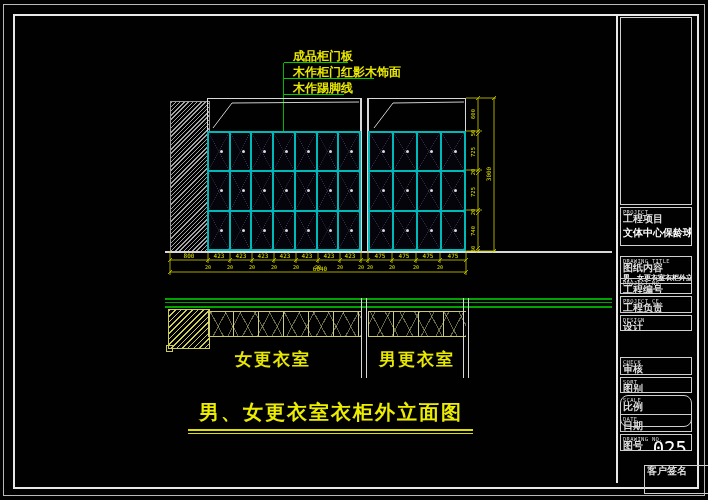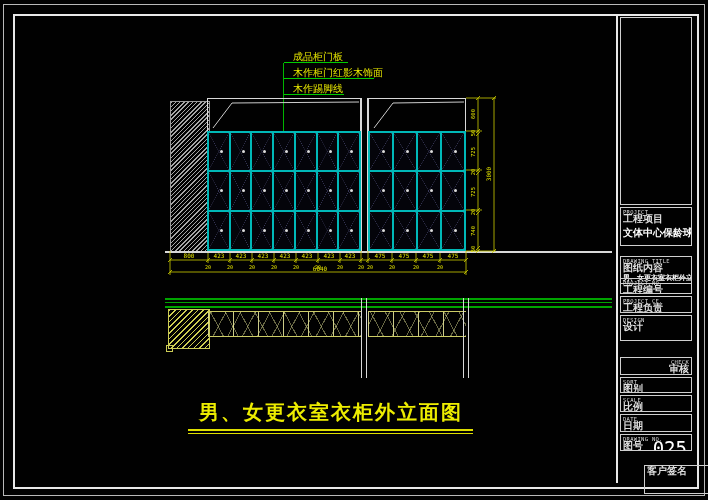--- a/index.html
+++ b/index.html
@@ -4,21 +4,21 @@
 <style>
   html,body{margin:0;padding:0;background:#000;}
   #stage{position:relative;width:708px;height:500px;background:#010101;overflow:hidden;
          font-family:"DejaVu Sans",sans-serif;}
   .abs{position:absolute;}
   
   #outer-border{left:3px;top:4px;width:700px;height:490px;border:1px solid #b8b8b8;}
   #inner-frame{left:13px;top:14px;width:682px;height:471px;border:2px solid #e8e8e8;}
   #tb-divider{left:616px;top:16px;width:2px;height:467px;background:#e8e8e8;}
   
-  .callout{color:#e8e800;font-size:10px;font-weight:normal;border-bottom:1px solid #00cc00;
+  .callout{color:#e8e800;font-size:12px;font-weight:bold;border-bottom:1px solid #00cc00;
            padding:0 3px 1px 9px;white-space:nowrap;line-height:9px;}
   #green-centerline{left:283px;top:63px;width:1px;height:184px;background:#00b400;}
   #green-arrow{left:284px;top:188px;width:13px;height:1px;background:#00b400;}
   
   #col-hatch{left:170px;top:101px;width:38px;height:150px;border:1px solid #9a9a9a;
     background-image:repeating-linear-gradient(135deg,rgba(195,195,195,.85) 0 1px,transparent 1px 3px);}
   .unit-band{top:98px;height:33px;border-top:1px solid #d8d8d8;border-left:1px solid #d8d8d8;border-right:1px solid #d8d8d8;box-sizing:border-box;}
   .unit-grid{top:131px;height:120px;display:grid;gap:2px;padding:2px;background:#00b8b8;
     grid-template-columns:repeat(var(--cols),1fr);grid-auto-rows:1fr;box-sizing:border-box;}
   .cell{position:relative;background:#04040a;
@@ -173,20 +173,22 @@
   <div class="abs green-line" style="top:302px;height:1px;"></div>
   <div class="abs green-line" style="top:306px;height:2px;"></div>
   <div class="abs" id="plan-square"></div>
   <div class="abs" id="plan-notch"></div>
   <div class="abs plan-band" style="left:208px;width:153px;"></div>
   <div class="abs plan-band" style="left:368px;width:98px;"></div>
   <div class="abs dbl-line" style="left:361px;"></div>
   <div class="abs dbl-line" style="left:366px;"></div>
   <div class="abs dbl-line" style="left:463px;"></div>
   <div class="abs dbl-line" style="left:468px;"></div>
+  <div class="abs room-label" style="left:218px;">女更衣室</div>
+  <div class="abs room-label" style="left:362px;">男更衣室</div>
 
   <div class="abs" id="sheet-title">男、女更衣室衣柜外立面图</div>
   <div class="abs" id="title-ul1"></div>
   <div class="abs" id="title-ul2"></div>
 
   <div class="abs tb-box" style="top:17px;height:188px;"></div>
   <div class="abs tb-box" style="top:207px;height:39px;">
     <div class="tb-en">PROJECT</div>
     <div class="tb-cn">工程项目</div>
     <div class="tb-proj-val">文体中心保龄球馆</div>
@@ -197,33 +199,33 @@
     <div class="tb-draw-val">男、女更衣室衣柜外立面图</div>
   </div>
   <div class="abs tb-box" style="top:278px;height:16px;">
     <div class="tb-en">PROJECT NO.</div>
     <div class="tb-cn">工程编号</div>
   </div>
   <div class="abs tb-box" style="top:296px;height:17px;">
     <div class="tb-en">PROJECT CF.</div>
     <div class="tb-cn">工程负责</div>
   </div>
-  <div class="abs tb-box" style="top:315px;height:26px;">
+  <div class="abs tb-box" style="top:315px;height:16px;">
     <div class="tb-en">DESIGN</div>
     <div class="tb-cn">设计</div>
   </div>
-  <div class="abs tb-box" style="top:357px;height:18px;text-align:right;">
+  <div class="abs tb-box" style="top:357px;height:18px;">
     <div class="tb-en">CHECK</div>
     <div class="tb-cn">审核</div>
   </div>
   <div class="abs tb-box" style="top:377px;height:16px;">
     <div class="tb-en">SORT</div>
     <div class="tb-cn">图别</div>
   </div>
-  <div class="abs tb-box" style="top:395px;height:17px;">
+  <div class="abs tb-box" style="top:395px;height:32px;border-radius:8px;">
     <div class="tb-en">SCALE</div>
     <div class="tb-cn">比例</div>
   </div>
   <div class="abs tb-box" style="top:414px;height:18px;">
     <div class="tb-en">DATE</div>
     <div class="tb-cn">日期</div>
   </div>
   <div class="abs tb-box" style="top:434px;height:17px;">
     <div class="tb-en">DRAWING NO.</div>
     <div class="tb-cn">图号</div>

